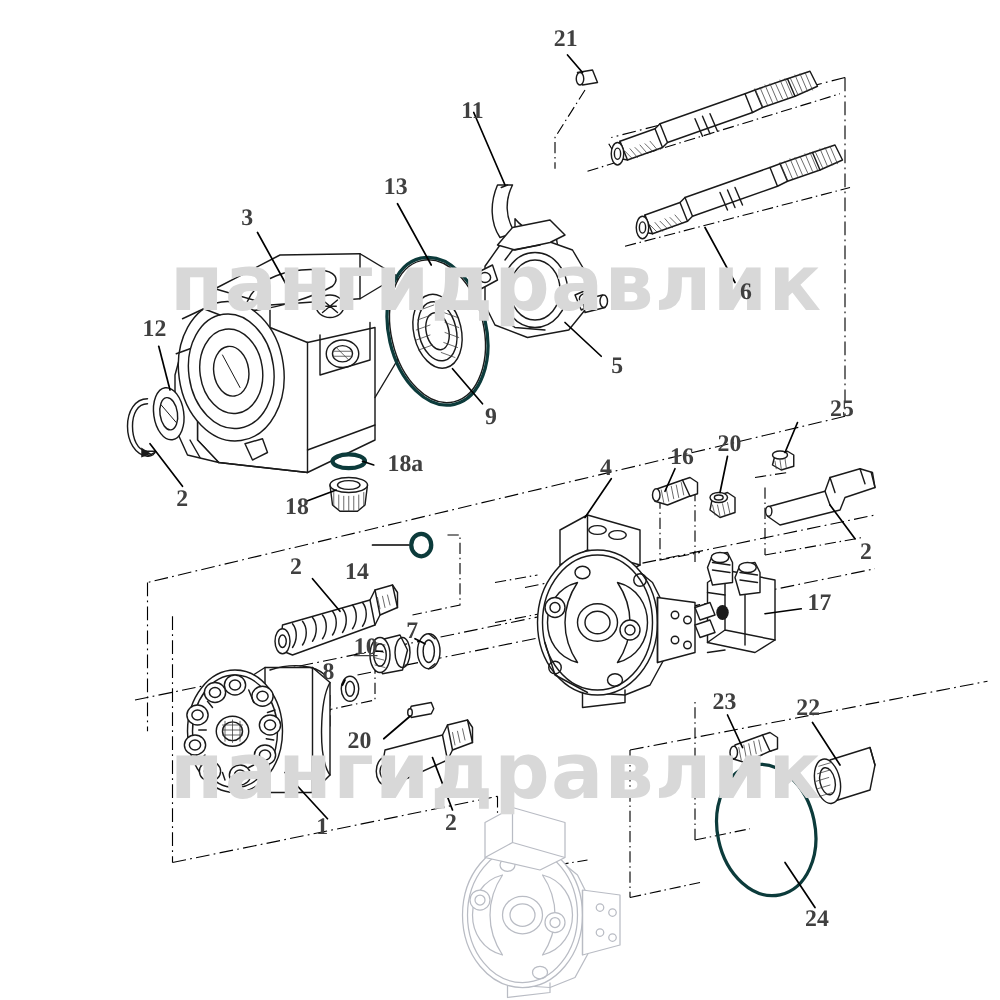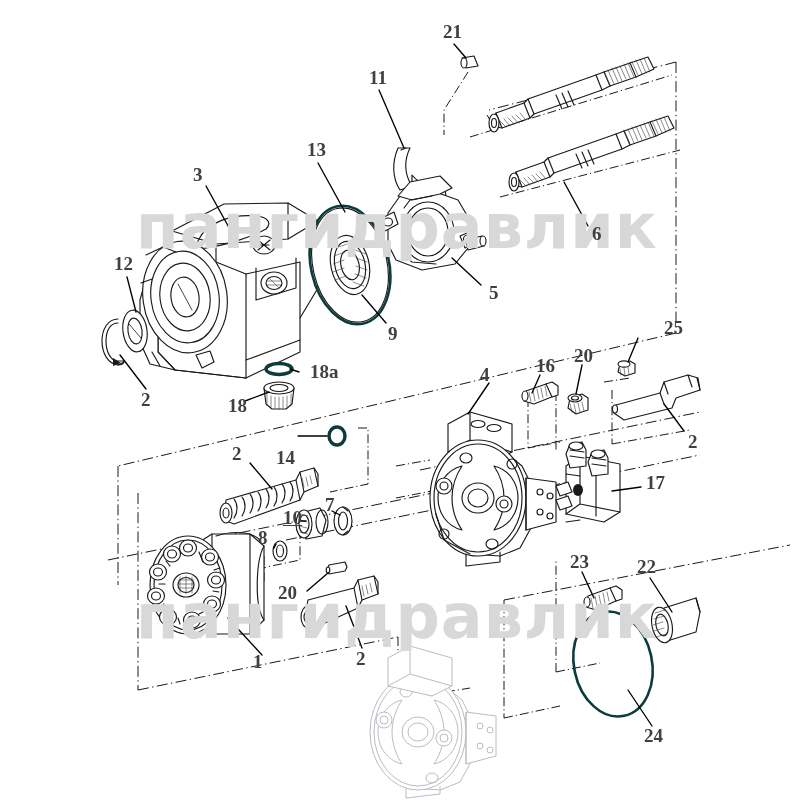--- a/index.html
+++ b/index.html
@@ -572,21 +572,21 @@
   <div class="callout" style="left:356px; top:648px;">2</div>
   <div class="callout" style="left:688px; top:431px;">2</div>
   <div class="callout" style="left:193px; top:164px;">3</div>
   <div class="callout" style="left:480px; top:364px;">4</div>
   <div class="callout" style="left:489px; top:282px;">5</div>
   <div class="callout" style="left:592px; top:223px;">6</div>
   <div class="callout" style="left:325px; top:494px;">7</div>
   <div class="callout" style="left:258px; top:527px;">8</div>
   <div class="callout" style="left:388px; top:323px;">9</div>
   <div class="callout" style="left:283px; top:507px;text-decoration:underline;">10</div>
-  <div class="callout" style="left:369px; top:67px;">11</div>
+  <div class="callout" style="left:369px; top:78px;">11</div>
   <div class="callout" style="left:114px; top:253px;">12</div>
   <div class="callout" style="left:307px; top:139px;">13</div>
   <div class="callout" style="left:276px; top:420px;margin-top:27px;">14</div>
   <div class="callout" style="left:141px; top:389px;">2</div>
   <div class="callout" style="left:536px; top:355px;">16</div>
   <div class="callout" style="left:646px; top:472px;">17</div>
   <div class="callout" style="left:228px; top:395px;">18</div>
   <div class="callout" style="left:310px; top:361px;">18a</div>
   <div class="callout" style="left:278px; top:582px;">20</div>
   <div class="callout" style="left:574px; top:345px;">20</div>

